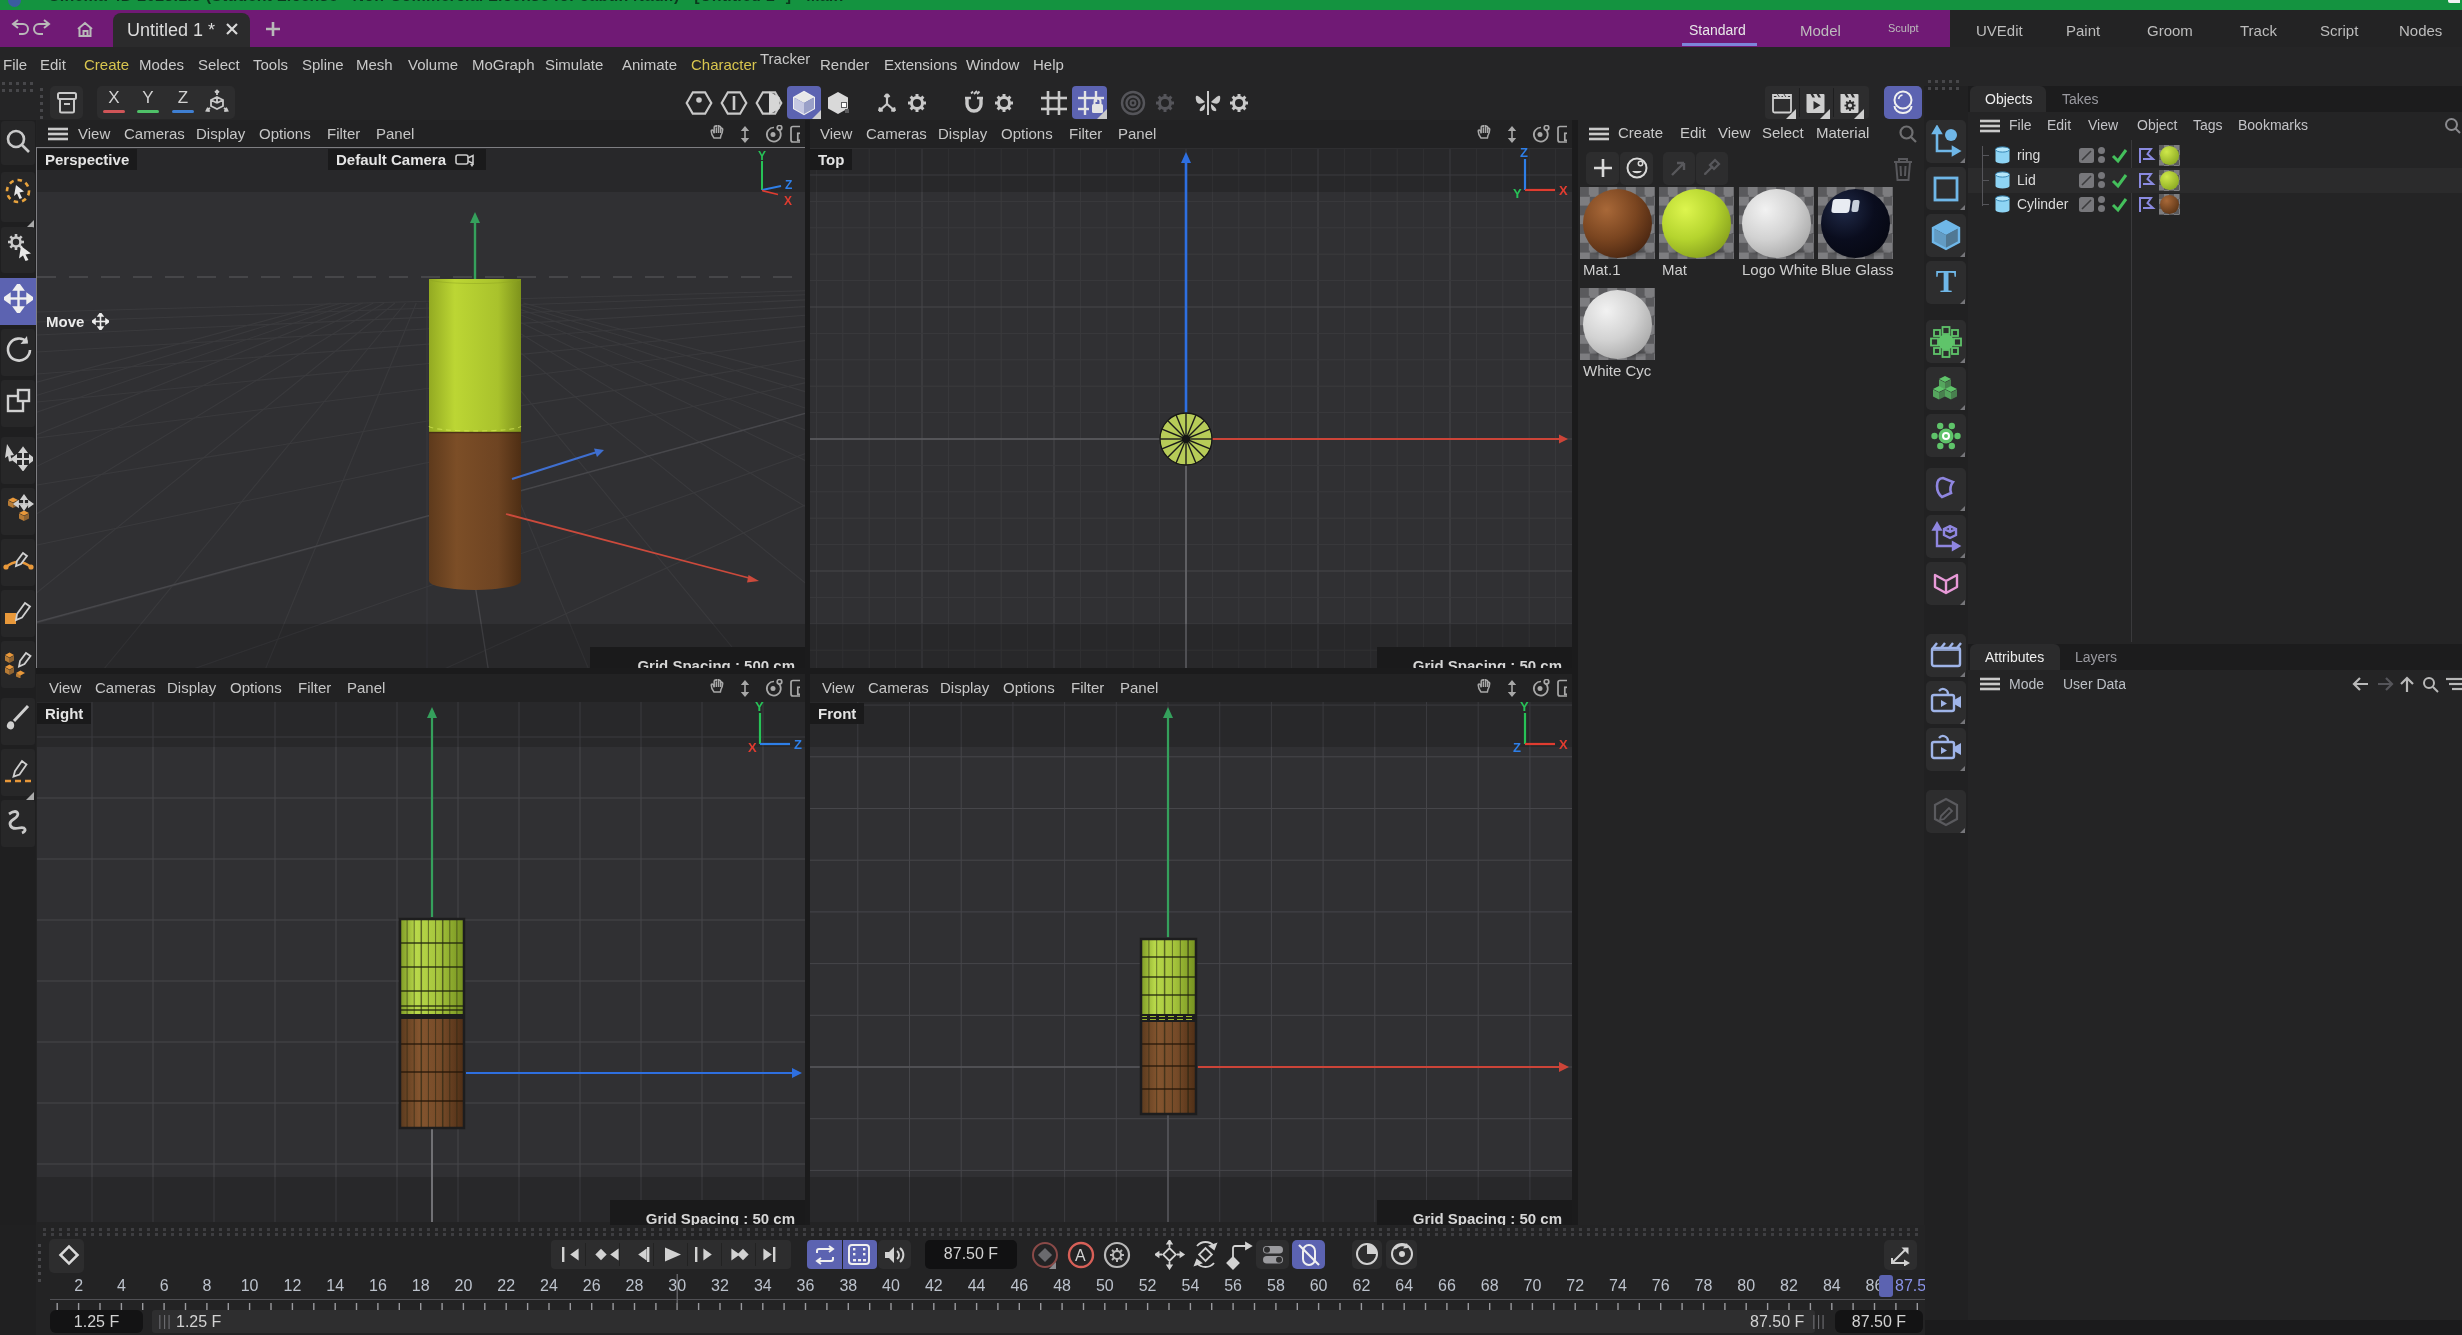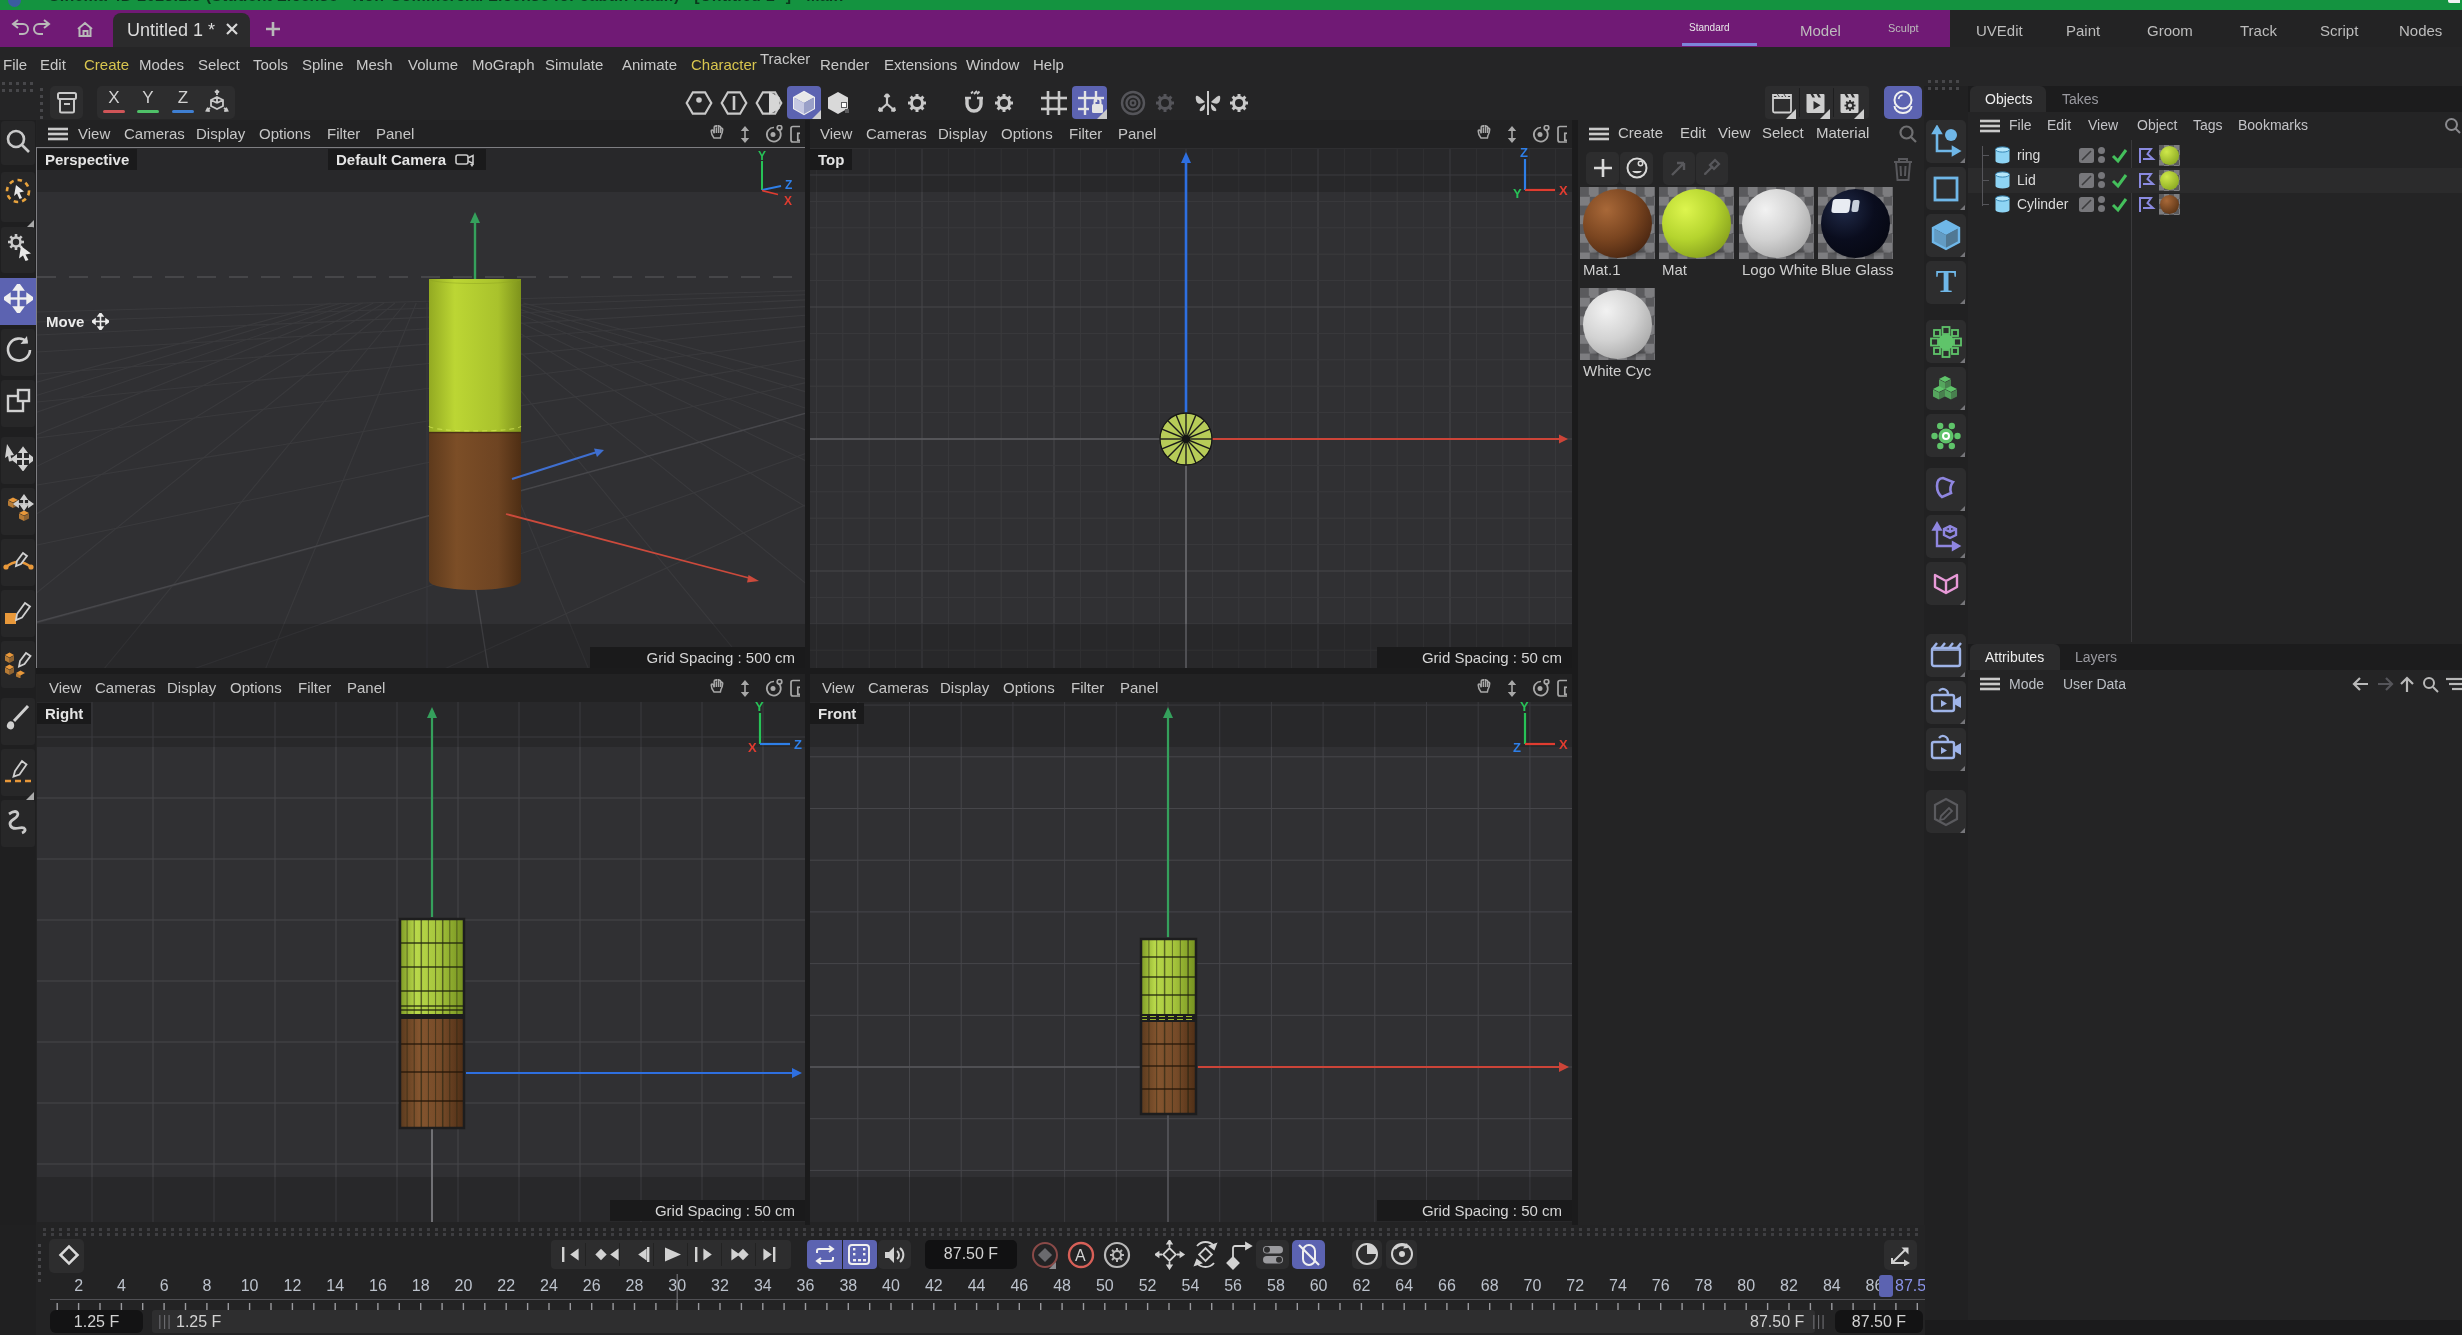--- a/index.html
+++ b/index.html
@@ -1,20 +1,20 @@
 <!DOCTYPE html>
 <html><head><meta charset="utf-8"><title>c4d</title>
 <style>
 *{margin:0;padding:0;box-sizing:border-box;font-family:"Liberation Sans",sans-serif;}
 html,body{width:2462px;height:1335px;overflow:hidden;background:#1e1e1f;}
 #root{position:absolute;top:0;left:0;width:2462px;height:1335px;background:#232324;}
 .abs{position:absolute;}
 .txt{color:#c9c9c9;font-size:15px;white-space:nowrap;}
 .vplabel{background:#1a1a1b;color:#e4e4e4;font-weight:bold;font-size:15px;padding:2px 8px;white-space:nowrap;}
-.gridlabel{background:#1a1a1b;color:#d6d6d6;font-weight:normal;font-size:15px;text-align:right;padding:2px 10px;white-space:nowrap;}
+.gridlabel{background:#1a1a1b;color:#d6d6d6;font-weight:bold;font-size:15px;text-align:right;padding:10px 10px;white-space:nowrap;}
 .btn{position:absolute;background:#2d2d2e;border-radius:5px;}
 .sel{background:#5c63b1;}
 .menu-item{position:absolute;color:#c9c9c9;font-size:15px;white-space:nowrap;}
 .yellow{color:#d8c54f;}
 </style></head>
 <body>
 <div id="root">
 <div class="abs" style="left:0;top:0;width:2462px;height:10px;background:#149340;overflow:hidden">
       <div class="abs" style="left:8px;top:-6px;width:13px;height:13px;border-radius:50%;background:#3a5da0"></div>
       <div class="abs" style="left:48px;top:-13px;color:#0b3a1d;font-size:16px;font-weight:bold;letter-spacing:.2px">Cinema 4D 2023.1.3 (Student License - Non-Commercial License for Jabun Nadif) - [Untitled 1 *] - Main</div>
@@ -31,21 +31,21 @@
 </g>
       </svg>
       <div class="abs" style="left:113px;top:3px;width:137px;height:34px;background:#2b2b2c;border-radius:8px 8px 0 0"></div>
       <div class="abs" style="left:127px;top:10px;color:#dcdcdc;font-size:18px">Untitled 1 *</div>
       <svg class="abs" style="left:225px;top:12px" width="14" height="14" viewBox="0 0 14 14">
         <path d="M2 2 L12 12 M12 2 L2 12" stroke="#d9d9d9" stroke-width="2.2"></path>
       </svg>
       <svg class="abs" style="left:265px;top:11px" width="16" height="16" viewBox="0 0 16 16">
         <path d="M8 1 V15 M1 8 H15" stroke="#b9b9b9" stroke-width="2.6"></path>
       </svg>
-      <div class="abs" style="left:1689px;top:12px;color:#e8e8e8;font-size:10px">Standard</div>
+      <div class="abs" style="left:1689px;top:12px;color:#e8e8e8;font-size:14px">Standard</div>
       <div class="abs" style="left:1800px;top:12px;color:#bdbdbd;font-size:15px">Model</div>
       <div class="abs" style="left:1888px;top:12px;color:#bdbdbd;font-size:11px">Sculpt</div>
       <div class="abs" style="left:1976px;top:12px;color:#bdbdbd;font-size:15px">UVEdit</div>
       <div class="abs" style="left:2066px;top:12px;color:#bdbdbd;font-size:15px">Paint</div>
       <div class="abs" style="left:2147px;top:12px;color:#bdbdbd;font-size:15px">Groom</div>
       <div class="abs" style="left:2240px;top:12px;color:#bdbdbd;font-size:15px">Track</div>
       <div class="abs" style="left:2320px;top:12px;color:#bdbdbd;font-size:15px">Script</div>
       <div class="abs" style="left:2399px;top:12px;color:#bdbdbd;font-size:15px">Nodes</div>
       <div class="abs" style="left:1682px;top:33px;width:75px;height:3px;background:#7d85d9"></div>
     </div>

